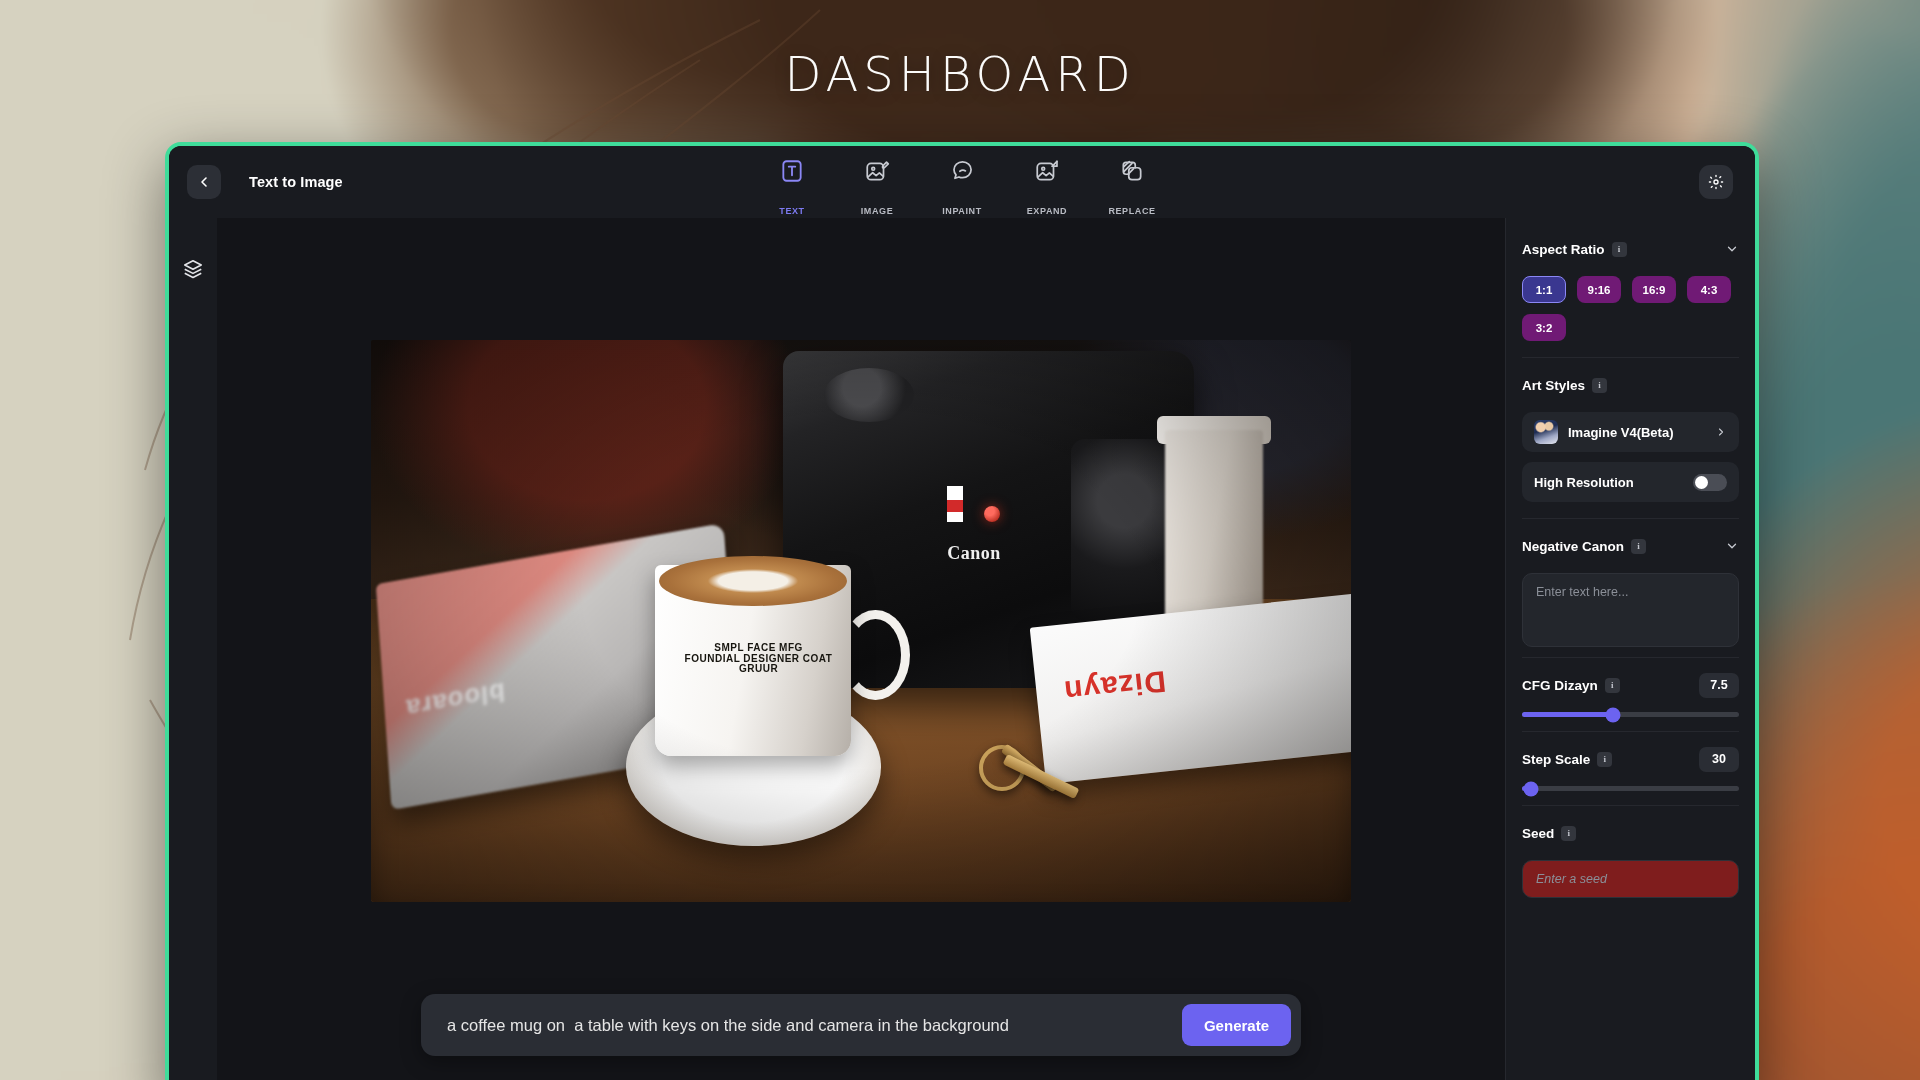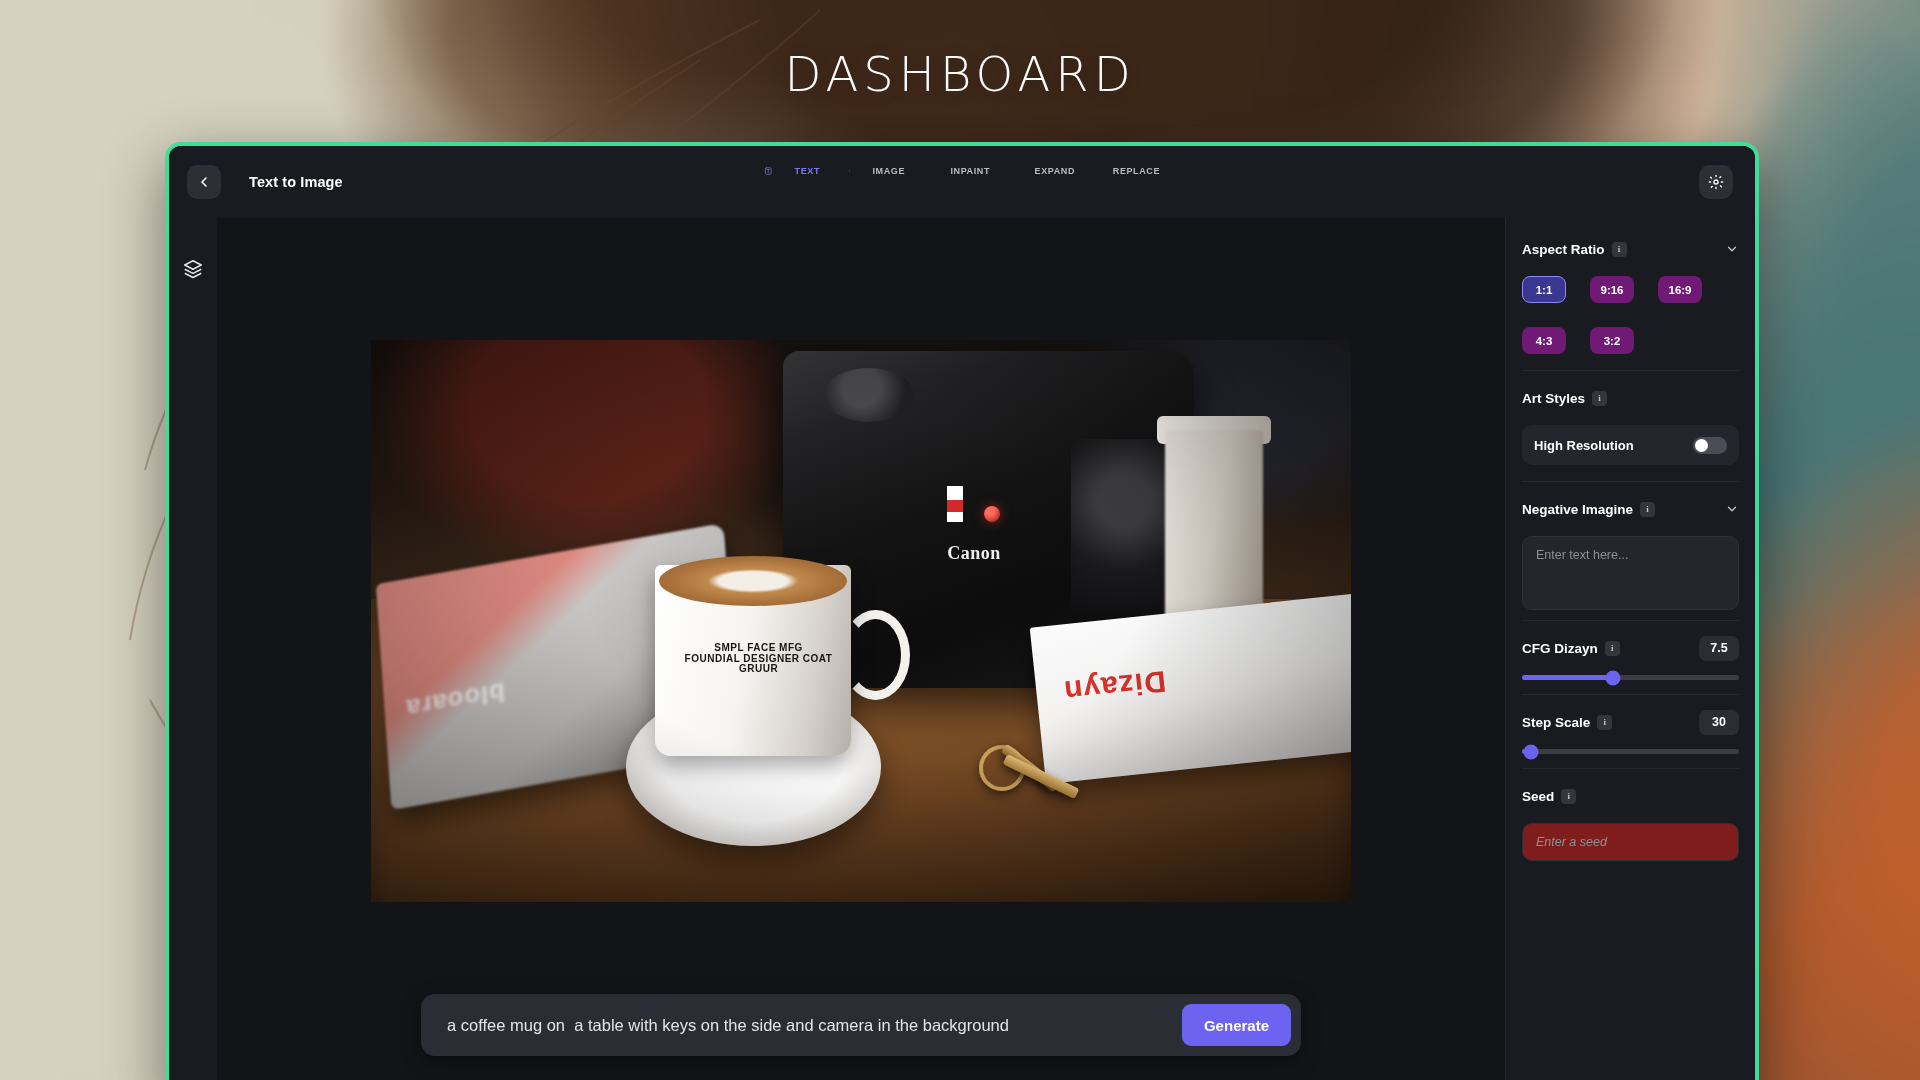--- a/index.html
+++ b/index.html
@@ -109,21 +109,21 @@
     position: absolute;
     left: 50%;
     transform: translateX(-50%);
     display: flex;
     gap: 29px;
     top: 12px;
   }
   .tool-tab {
     width: 56px;
     display: flex;
-    flex-direction: row;
+    flex-direction: column;
     align-items: center;
     gap: 22px;
     cursor: pointer;
     justify-content: flex-end;
   }
   .tool-tab .ti { width: 26px; height: 26px; display:block; }
   .tool-tab .tl {
     font-size: 9px;
     font-weight: 700;
     letter-spacing: .6px;
@@ -424,21 +424,21 @@
     color: #ffffff;
     font-size: 12.5px;
     font-weight: 700;
     display: flex; align-items: center; justify-content: center;
     padding: 0 9px;
   }
 
   .ratio-grid {
     display: flex;
     flex-wrap: wrap;
-    gap: 24px;
+    gap: 11px;
     margin-bottom: 16px;
   }
   .ratio-chip {
     width: 44px; height: 27px;
     border-radius: 8px;
     background: #701a75;
     border: 1px solid transparent;
     color: #ffffff;
     font-size: 11.5px;
     font-weight: 700;
@@ -746,33 +746,40 @@
       </div>
 
       <div class="divider"></div>
 
       
       <div class="sec-head">
         <span class="sec-title">Art Styles</span>
         <span class="info-badge">i</span>
       </div>
 
+      <div class="style-row">
+        <div class="style-thumb"></div>
+        <span class="style-name">Imagine V4(Beta)</span>
+        <svg class="chev-r" viewBox="0 0 24 24" fill="none" stroke="#c7cad1" stroke-width="2.2" stroke-linecap="round" stroke-linejoin="round">
+            <polyline points="9 6 15 12 9 18"></polyline>
+          </svg>
+      </div>
 
       <div class="toggle-row">
         <span class="toggle-label">High Resolution</span>
         <div class="toggle">
           <div class="knob"></div>
         </div>
       </div>
 
       <div class="divider"></div>
 
       
       <div class="sec-head">
-        <span class="sec-title">Negative Imagine</span>
+        <span class="sec-title">Negative Canon</span>
         <span class="info-badge">i</span>
         <svg class="chev" viewBox="0 0 24 24" fill="none" stroke="#c7cad1" stroke-width="2.2" stroke-linecap="round" stroke-linejoin="round">
             <polyline points="6 9 12 15 18 9"></polyline>
           </svg>
       </div>
 
       <div class="np-box">
         <textarea placeholder="Enter text here..." style=""></textarea>
       </div>
 

